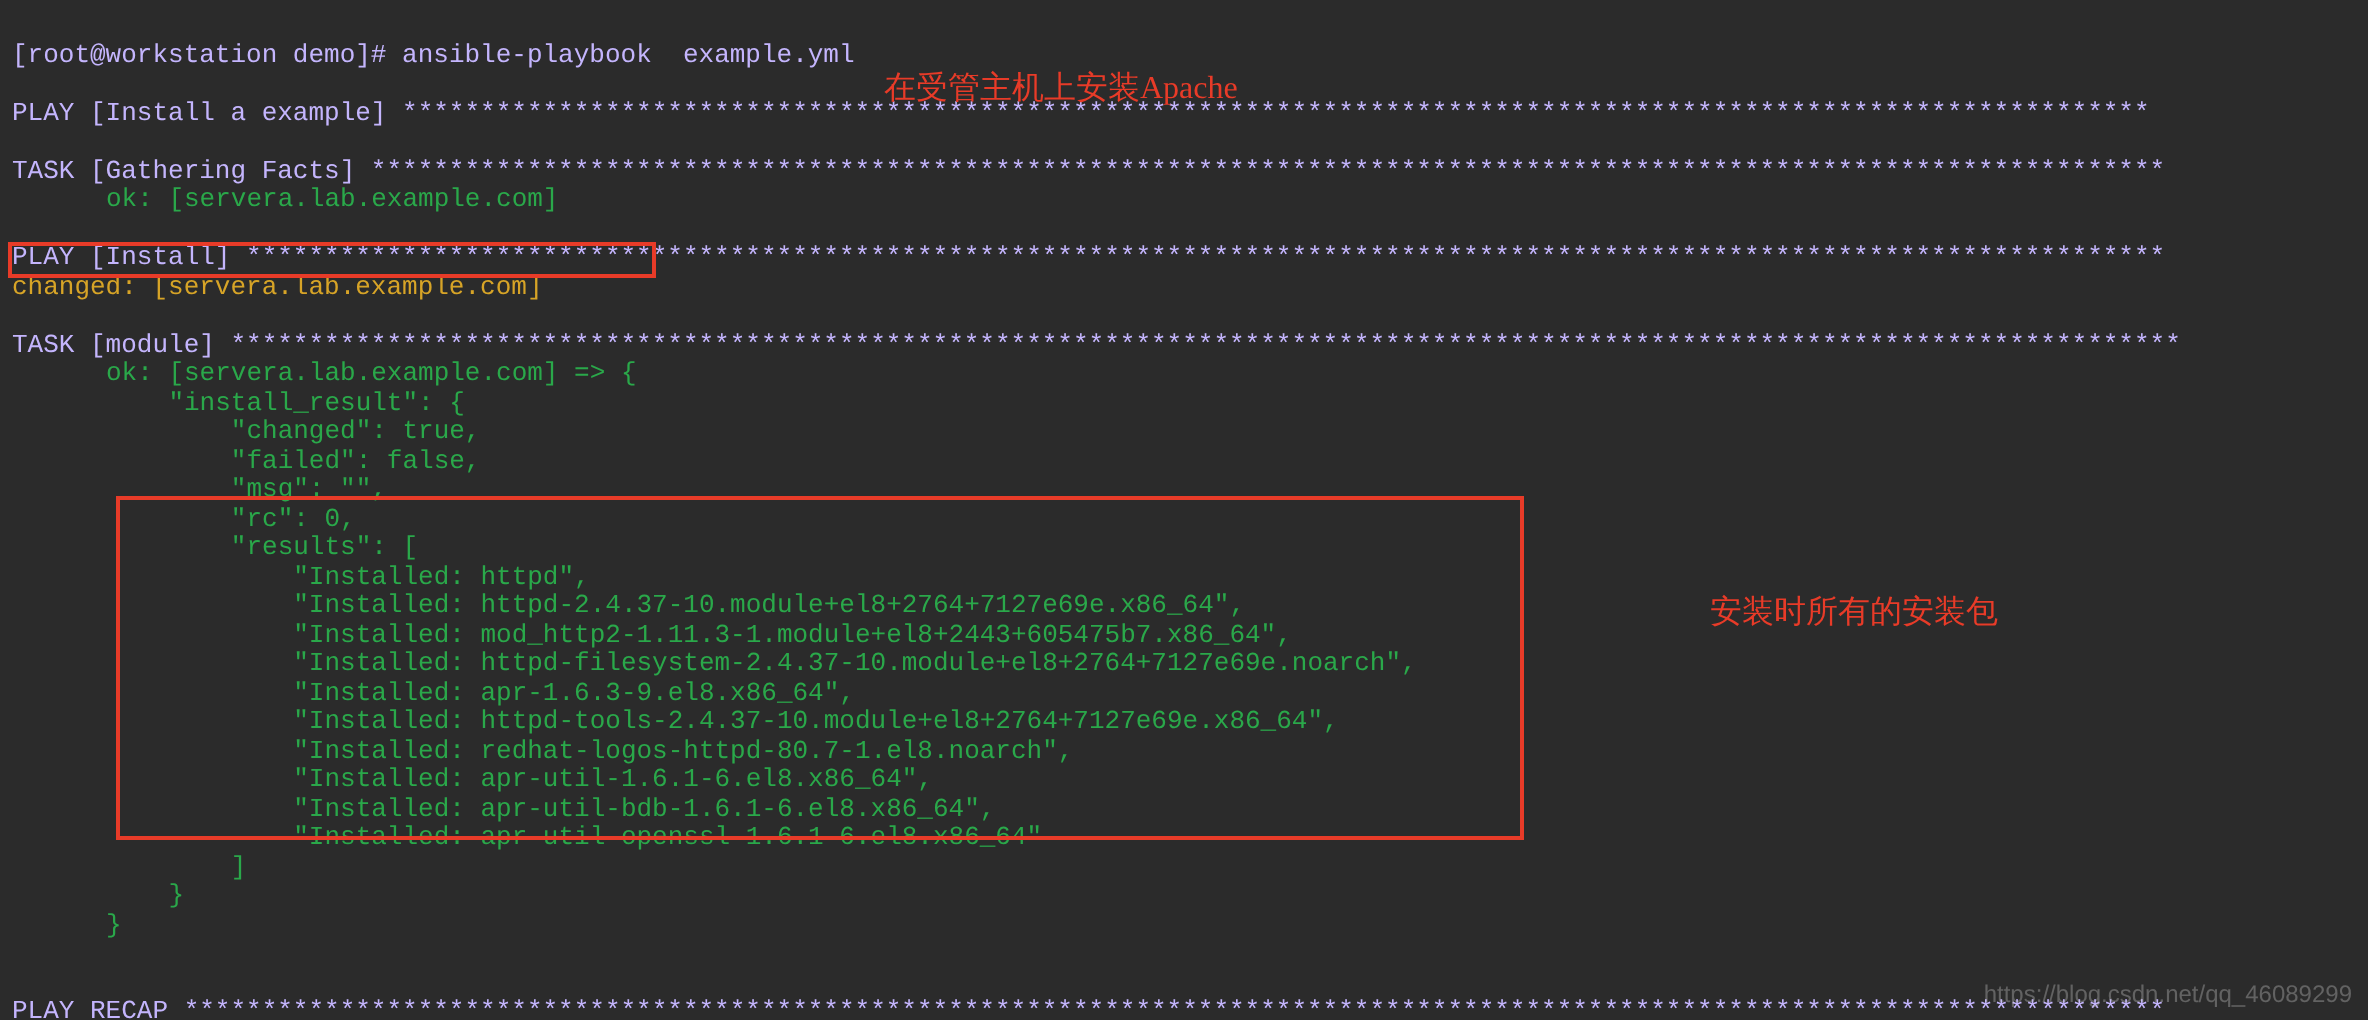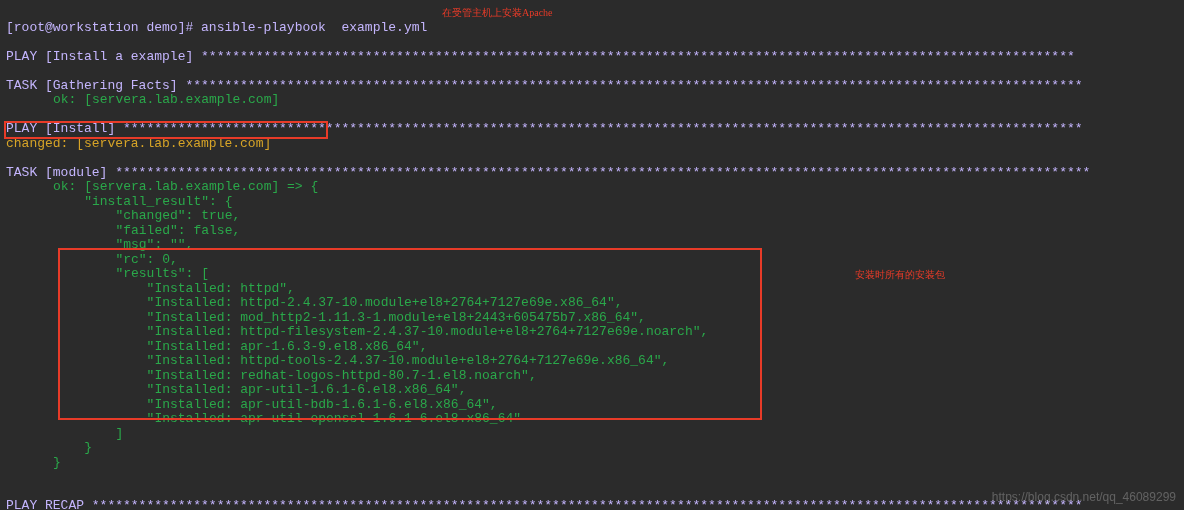--- a/index.html
+++ b/index.html
@@ -19,21 +19,22 @@
     white-space: pre;
     position: relative;
   }
   .white { color: #c4b5fd; }
   .green { color: #2aa84a; margin-left: 47px; }
   .yellow { color: #d7a427; text-align: center; }
   .annot {
     position: absolute;
     color: #e83b28;
     font-family: "SimSun", "Songti SC", serif;
-    font-size: 10px;
+    font-size: 16px;
+    margin-top: 28px;
   }
   .redbox {
     position: absolute;
     border: 2px solid #e83b28;
     pointer-events: none;
   }
   .watermark {
     position: absolute;
     right: 8px;
     bottom: 6px;

